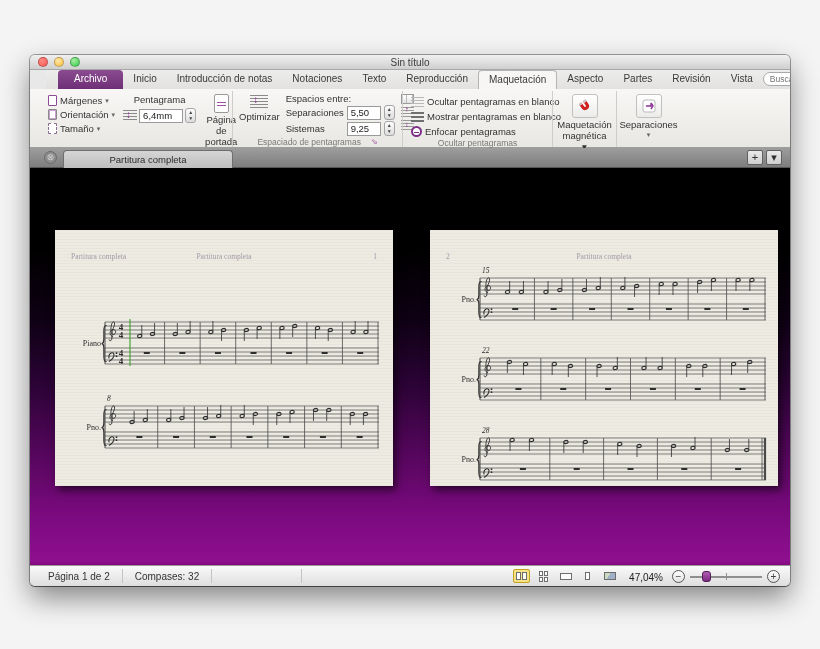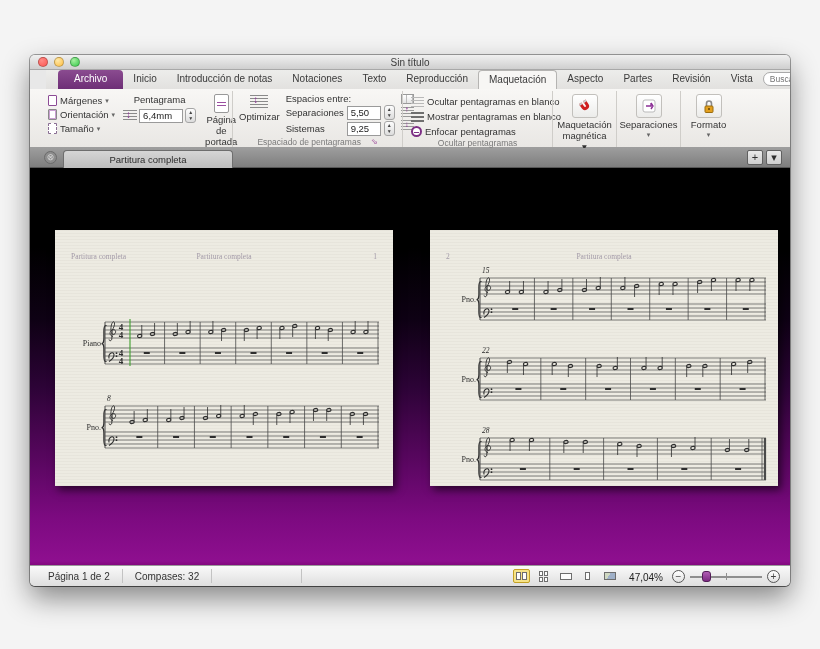--- a/index.html
+++ b/index.html
@@ -289,33 +289,20 @@
           <svg width="14" height="14" viewBox="0 0 14 14">
             <rect x="1" y="1" width="12" height="12" rx="2" fill="#fff" stroke="#b9b9b9"></rect>
             <path d="M4,7 h5 v-3 M9,4 l2,3 l-2,3" fill="none" stroke="#8c2f96" stroke-width="1.4"></path>
           </svg>
         </span>
         <span>Separaciones</span>
         <span class="arrow" style="font-size:7px;color:#666;margin-top:-2px;">▾</span>
       </div>
     </div>
 
-    <div class="rgroup" style="width:56px;">
-      <div class="bigtool">
-        <span class="toolbox">
-          <svg width="14" height="15" viewBox="0 0 14 15">
-            <path d="M4.5,7 v-2.5 a2.5,2.5 0 0 1 5,0 v2.5" fill="none" stroke="#8a8a8a" stroke-width="1.6"></path>
-            <rect x="3" y="7" width="8" height="6.5" rx="1" fill="#e3a01f" stroke="#9a6d10"></rect>
-            <circle cx="7" cy="10" r="1.1" fill="#6b4a08"></circle>
-          </svg>
-        </span>
-        <span>Formato</span>
-        <span class="arrow" style="font-size:7px;color:#666;margin-top:-2px;">▾</span>
-      </div>
-    </div>
 
   </div>
 
   <div class="doctabbar">
     <span class="gearbtn">⊗</span>
     <div class="doctab">
       <span>Partitura completa</span>
     </div>
     <div class="doctab-right">
       <span class="minisq">+</span>

